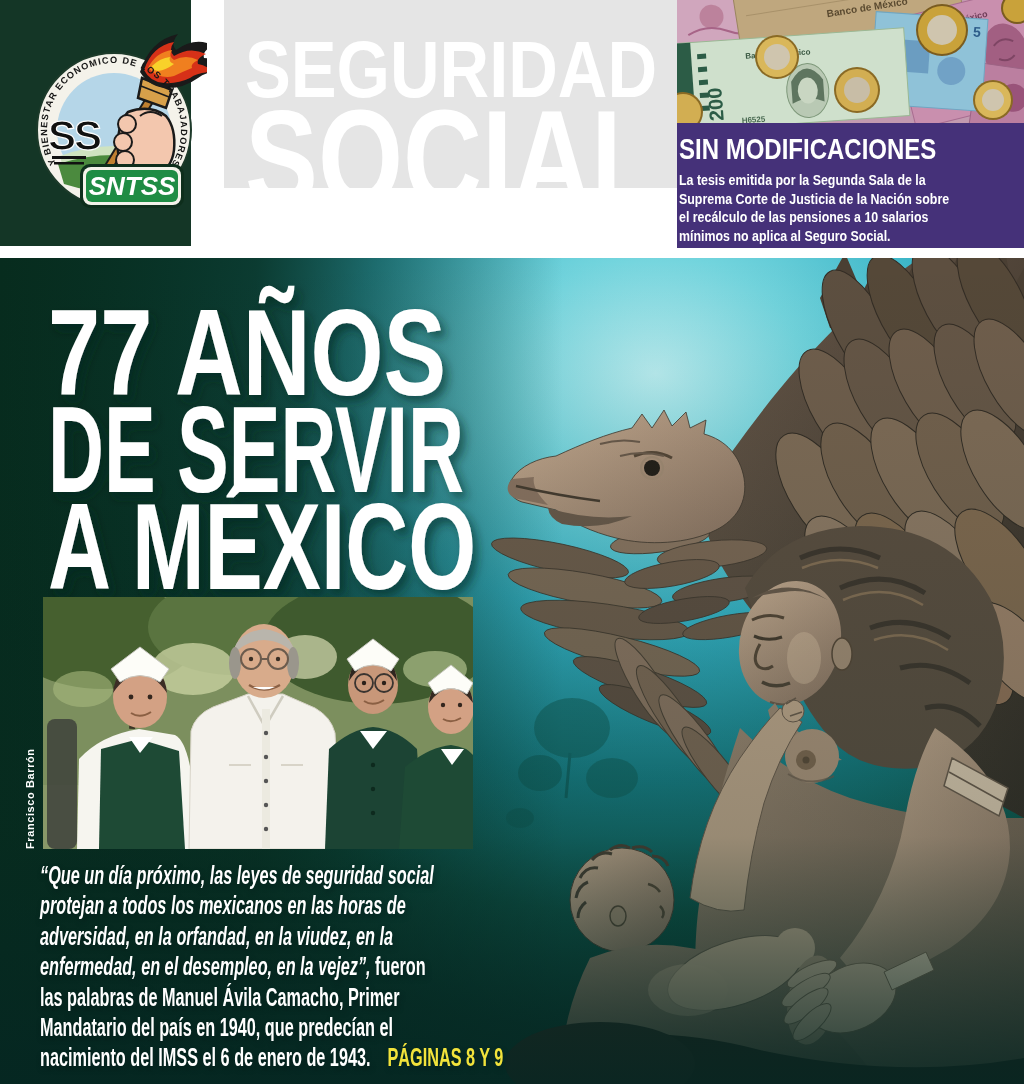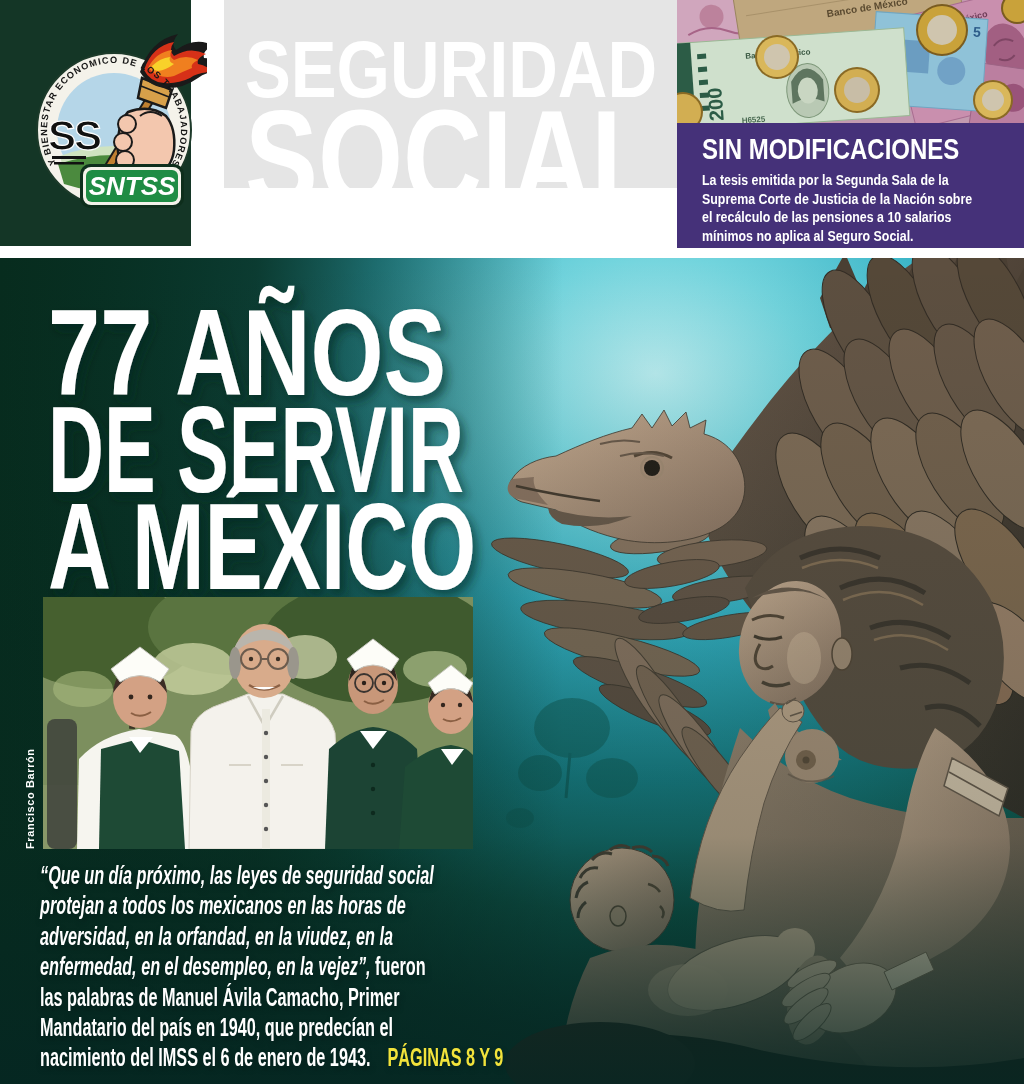--- a/index.html
+++ b/index.html
@@ -5,21 +5,21 @@
   html,body{margin:0;padding:0;background:#e8e8e8}
   #page{position:relative;width:1024px;height:1084px;background:#ffffff;
         font-family:"Liberation Sans","DejaVu Sans",sans-serif;overflow:hidden}
 
   
   .left-panel{position:absolute;left:0;top:0;width:191px;height:246px;background:#143626}
   .masthead{position:absolute;left:224px;top:0;width:456px;height:188px;background:#e5e5e5}
   .right-col{position:absolute;left:677px;top:0;width:347px;height:248px;background:#453179}
   .money{position:absolute;left:0;top:0;width:347px;height:123px;overflow:hidden;background:#c39ab0}
   .secondary{position:absolute;left:0;top:123px;width:347px;height:125px;background:#453179;
-             color:#fff;padding:9px 0 0 25px;box-sizing:border-box}
+             color:#fff;padding:9px 0 0 2px;box-sizing:border-box}
   .secondary h2{margin:0;font-size:30px;font-weight:bold;white-space:nowrap;
                 transform:scaleX(.8);transform-origin:0 0;letter-spacing:0}
   .secondary .body{margin-top:5px;font-size:15.5px;line-height:18.5px;font-weight:bold;
                    white-space:nowrap;transform:scaleX(.8);transform-origin:0 0}
 
   
   .main{position:absolute;left:0;top:258px;width:1024px;height:826px;overflow:hidden;background:#0d4038}
   .scene{position:absolute;left:0;top:0}
   .cover-photo{position:absolute;left:43px;top:339px;width:430px;height:252px;overflow:hidden}
   .credit{position:absolute;left:24px;top:591px;transform:rotate(-90deg);transform-origin:0 0;

